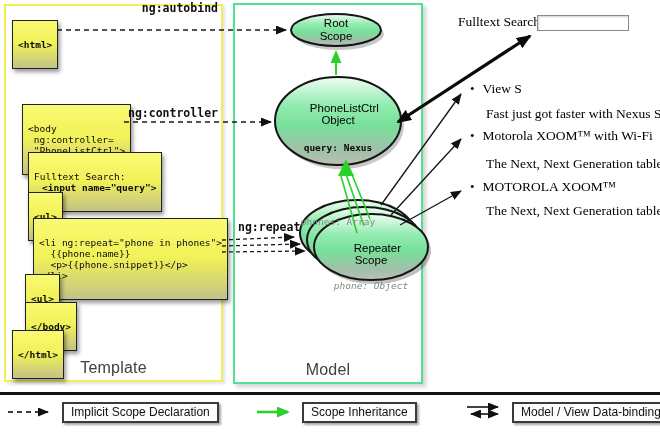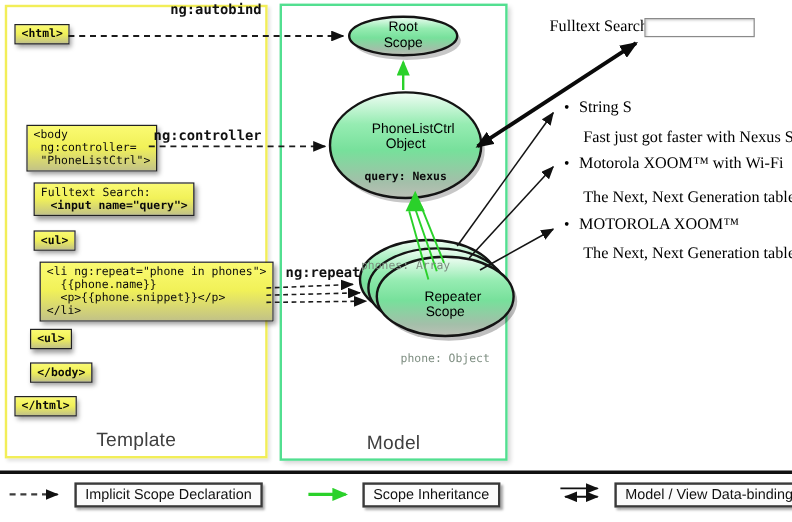--- a/index.html
+++ b/index.html
@@ -12,21 +12,21 @@
   .col-model{left:233px;top:3px;width:186px;height:377px;border-color:#52df90;box-shadow:3px 3px 4px rgba(0,0,0,0.18);}
   .col-view{left:433px;top:5px;width:216px;height:371px;border-color:#6a55d4;box-shadow:3px 3px 4px rgba(0,0,0,0.18);}
   .col-title{position:absolute;bottom:3px;left:0;width:100%;text-align:center;
              font-size:16px;color:#404040;letter-spacing:0.2px;}
 
   
   .codebox{position:absolute;z-index:2;
            background:linear-gradient(180deg,#fafa72 0%,#f1f158 48%,#c2c287 100%);
            border:1.5px solid #222;box-shadow:2px 3px 4px rgba(0,0,0,0.4);
            font-family:"DejaVu Sans Mono","Liberation Mono",monospace;
-           font-size:9.5px;line-height:11px;color:#0a0a0a;white-space:pre;padding:2px 5px;}
+           font-size:9.5px;line-height:11px;color:#0a0a0a;white-space:pre;padding:18px 5px;}
   .codebox.bold{font-weight:bold;}
   .codebox .boldline{font-weight:bold;display:block;padding-left:8px;}
 
   
   .nglabel{position:absolute;z-index:2;font-family:"DejaVu Sans Mono","Liberation Mono",monospace;
            font-weight:bold;font-size:11.5px;color:#111;white-space:pre;}
 
   
   .ellipse-label{position:absolute;z-index:4;text-align:center;color:#000;
                  font-size:11.5px;line-height:12.5px;white-space:pre;}
@@ -142,27 +142,27 @@
 Scope</div>
   <div class="ellipse-label" style="left:276px;top:89px;width:124px;">
     <span>PhoneListCtrl
 Object</span>
     <span class="scope-prop q">query: Nexus</span>
     <span class="scope-prop dim">phones: Array</span>
   </div>
   <div class="ellipse-label" style="left:314px;top:229px;width:114px;">
     <span>Repeater
 Scope</span>
-    <span class="scope-prop dim" style="margin-top:15px;">phone: Object</span>
+    <span class="scope-prop dim" style="margin-top:1px;font-style:italic;">phone: Object</span>
   </div>
 
   <div class="view-search-label">Fulltext Search:</div>
   <input class="view-input" type="text" value="" style="">
 
-  <div class="vitem" style="top:81px;"><span>String S</span></div>
+  <div class="vitem" style="top:81px;"><span>View S</span></div>
   <div class="vdesc" style="top:106px;">Fast just got faster with Nexus S.</div>
   <div class="vitem" style="top:128px;"><span>Motorola XOOM™ with Wi-Fi</span></div>
   <div class="vdesc" style="top:156px;">The Next, Next Generation tablet.</div>
   <div class="vitem" style="top:179px;"><span>MOTOROLA XOOM™</span></div>
   <div class="vdesc" style="top:203px;">The Next, Next Generation tablet.</div>
 
   <div class="legend-box" style="left:302px;">Scope Inheritance</div>
   <div class="legend-box" style="left:62px;">Implicit Scope Declaration</div>
   <div class="legend-box" style="left:512px;">Model / View Data-binding</div>
 

